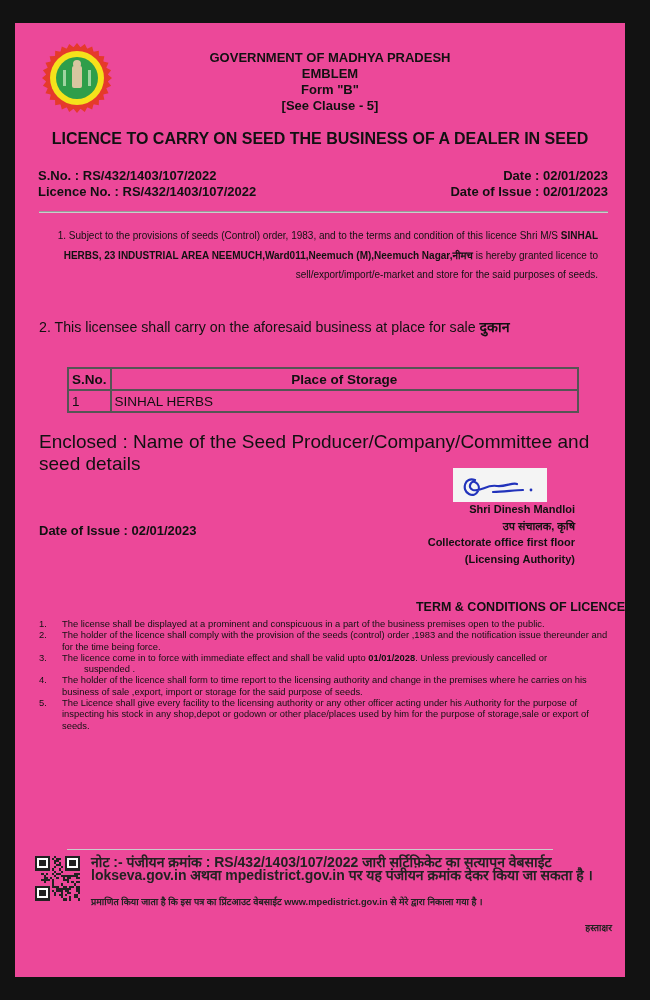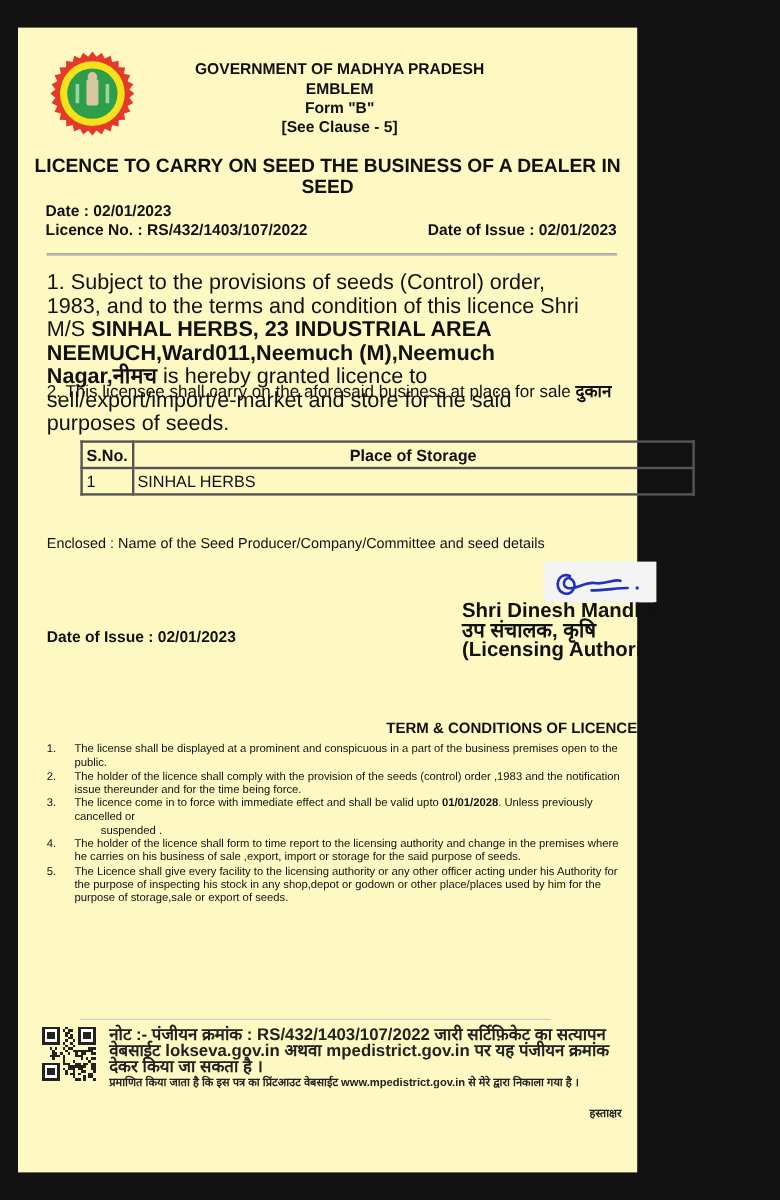--- a/index.html
+++ b/index.html
@@ -1,44 +1,44 @@
 <!DOCTYPE html>
 <html><head>
 <meta charset="utf-8">
 <style>
   html, body { margin: 0; padding: 0; }
   body {
     width: 650px; height: 1000px; background: #121212; position: relative; overflow: hidden;
     font-family: "Liberation Sans", sans-serif; color: #111;
   }
   .page {
-    position: absolute; left: 15px; top: 23px; width: 516px; height: 954px; background: #fef9c3;
+    position: absolute; left: 15px; top: 23px; width: 610px; height: 954px; background: #ec4899;
   }
   .emblem { position: absolute; left: 26px; top: 19px; width: 72px; height: 72px; }
   .hdr { position: absolute; left: 0; right: 0; top: 27px; text-align: center; font-weight: bold; font-size: 13px; line-height: 16px; }
   .hdr div { margin-left: 80px; margin-right: 60px; }
   .title { position: absolute; left: 0; right: 0; top: 107px; text-align: center; font-weight: bold; font-size: 16px; }
   .meta { position: absolute; left: 23px; right: 17px; top: 145px; font-weight: bold; font-size: 13px; line-height: 16px; }
   .meta .row { display: flex; justify-content: space-between; }
   .hr { position: absolute; left: 24px; right: 17px; top: 188px; height: 1px; background: #999; border-bottom: 1px solid #ccc; }
-  .p1 { position: absolute; left: 24px; right: 27px; top: 203px; font-size: 18px; line-height: 19.5px; }
+  .p1 { position: absolute; left: 24px; right: 27px; top: 203px; font-size: 10px; line-height: 19.5px; text-align: right; }
   .p2 { position: absolute; left: 24px; right: 15px; top: 295px; font-size: 14.2px; line-height: 19px; }
   b { font-weight: bold; }
   table.storage {
     position: absolute; left: 52px; top: 344px; width: 512px; border-collapse: collapse; font-size: 13.5px;
   }
   table.storage td, table.storage th { border: 2px solid #555; padding: 1px 3px; height: 18px; }
   table.storage th { font-weight: bold; margin-top: 20px; }
   table.storage th.sno { width: 34px; text-align: left; }
   table.storage td.sno { text-align: left; }
-  .enclosed { position: absolute; left: 24px; top: 408px; font-size: 12px; margin-top: 15px; }
+  .enclosed { position: absolute; left: 24px; top: 408px; font-size: 19px; }
   .sign {
     position: absolute; left: 438px; top: 445px; width: 94px; height: 34px; background: #f4f4f4;
   }
-  .auth { position: absolute; left: 370px; width: 190px; top: 478px; text-align: left; font-weight: bold; font-size: 17px; line-height: 16.5px; }
+  .auth { position: absolute; left: 370px; width: 190px; top: 478px; text-align: right; font-weight: bold; font-size: 11px; line-height: 16.5px; }
   .doi { position: absolute; left: 24px; top: 500px; font-weight: bold; font-size: 13px; }
   .tc-title { position: absolute; left: 0; right: 0; top: 577px; text-align: right; font-weight: bold; font-size: 12.5px; margin-left: 20px; }
   .tc { position: absolute; left: 24px; right: 12px; top: 595px; font-size: 9.4px; line-height: 11.3px; }
   .tc .item { display: flex; }
   .tc .num { width: 23px; flex: none; }
   .tc .txt { flex: 1; }
   .hr2 { position: absolute; left: 52px; right: 72px; top: 826px; height: 1px; background: #ccc; }
   .qr { position: absolute; left: 20px; top: 832px; width: 45px; height: 46px; }
   .note { position: absolute; left: 76px; top: 833px; right: 15px; font-size: 14px; line-height: 13px; font-weight: bold; color: #222; }
   .note2 { position: absolute; left: 76px; top: 872px; right: 15px; font-size: 9.3px; font-weight: bold; color: #222; }
@@ -66,20 +66,21 @@
     <div>GOVERNMENT OF MADHYA PRADESH</div>
     <div>EMBLEM</div>
     <div>Form "B"</div>
     <div>[See Clause - 5]</div>
   </div>
 
   <div class="title">LICENCE TO CARRY ON SEED THE BUSINESS OF A DEALER IN SEED</div>
 
   <div class="meta">
     <div class="row">
+      <span>S.No. : RS/432/1403/107/2022</span>
       <span>Date : 02/01/2023</span>
     </div>
     <div class="row">
       <span>Licence No. : RS/432/1403/107/2022</span>
       <span>Date of Issue : 02/01/2023</span>
     </div>
   </div>
 
   <div class="hr"></div>
 
@@ -107,20 +108,21 @@
   <div class="enclosed">Enclosed : Name of the Seed Producer/Company/Committee and seed details</div>
 
   <svg class="sign" viewBox="0 0 94 34">
     <path d="M22 12 C12 8, 8 22, 16 26 C24 30, 30 18, 22 14 C18 12, 14 20, 20 22 C28 24, 34 16, 44 18 C52 19, 60 14, 64 16 M40 24 C50 24, 62 22, 70 22" fill="none" stroke="#2233bb" stroke-width="2.2" stroke-linecap="round"></path>
     <circle cx="78" cy="22" r="1.4" fill="#2233bb"></circle>
   </svg>
 
   <div class="auth">
     <div>Shri Dinesh Mandloi</div>
     <div>उप संचालक, कृषि</div>
+    <div>Collectorate office first floor</div>
     <div>(Licensing Authority)</div>
   </div>
 
   <div class="doi">Date of Issue : 02/01/2023</div>
 
   <div class="tc-title">TERM &amp; CONDITIONS OF LICENCE</div>
 
   <div class="tc">
     <div class="item">
       <span class="num">1.</span>

